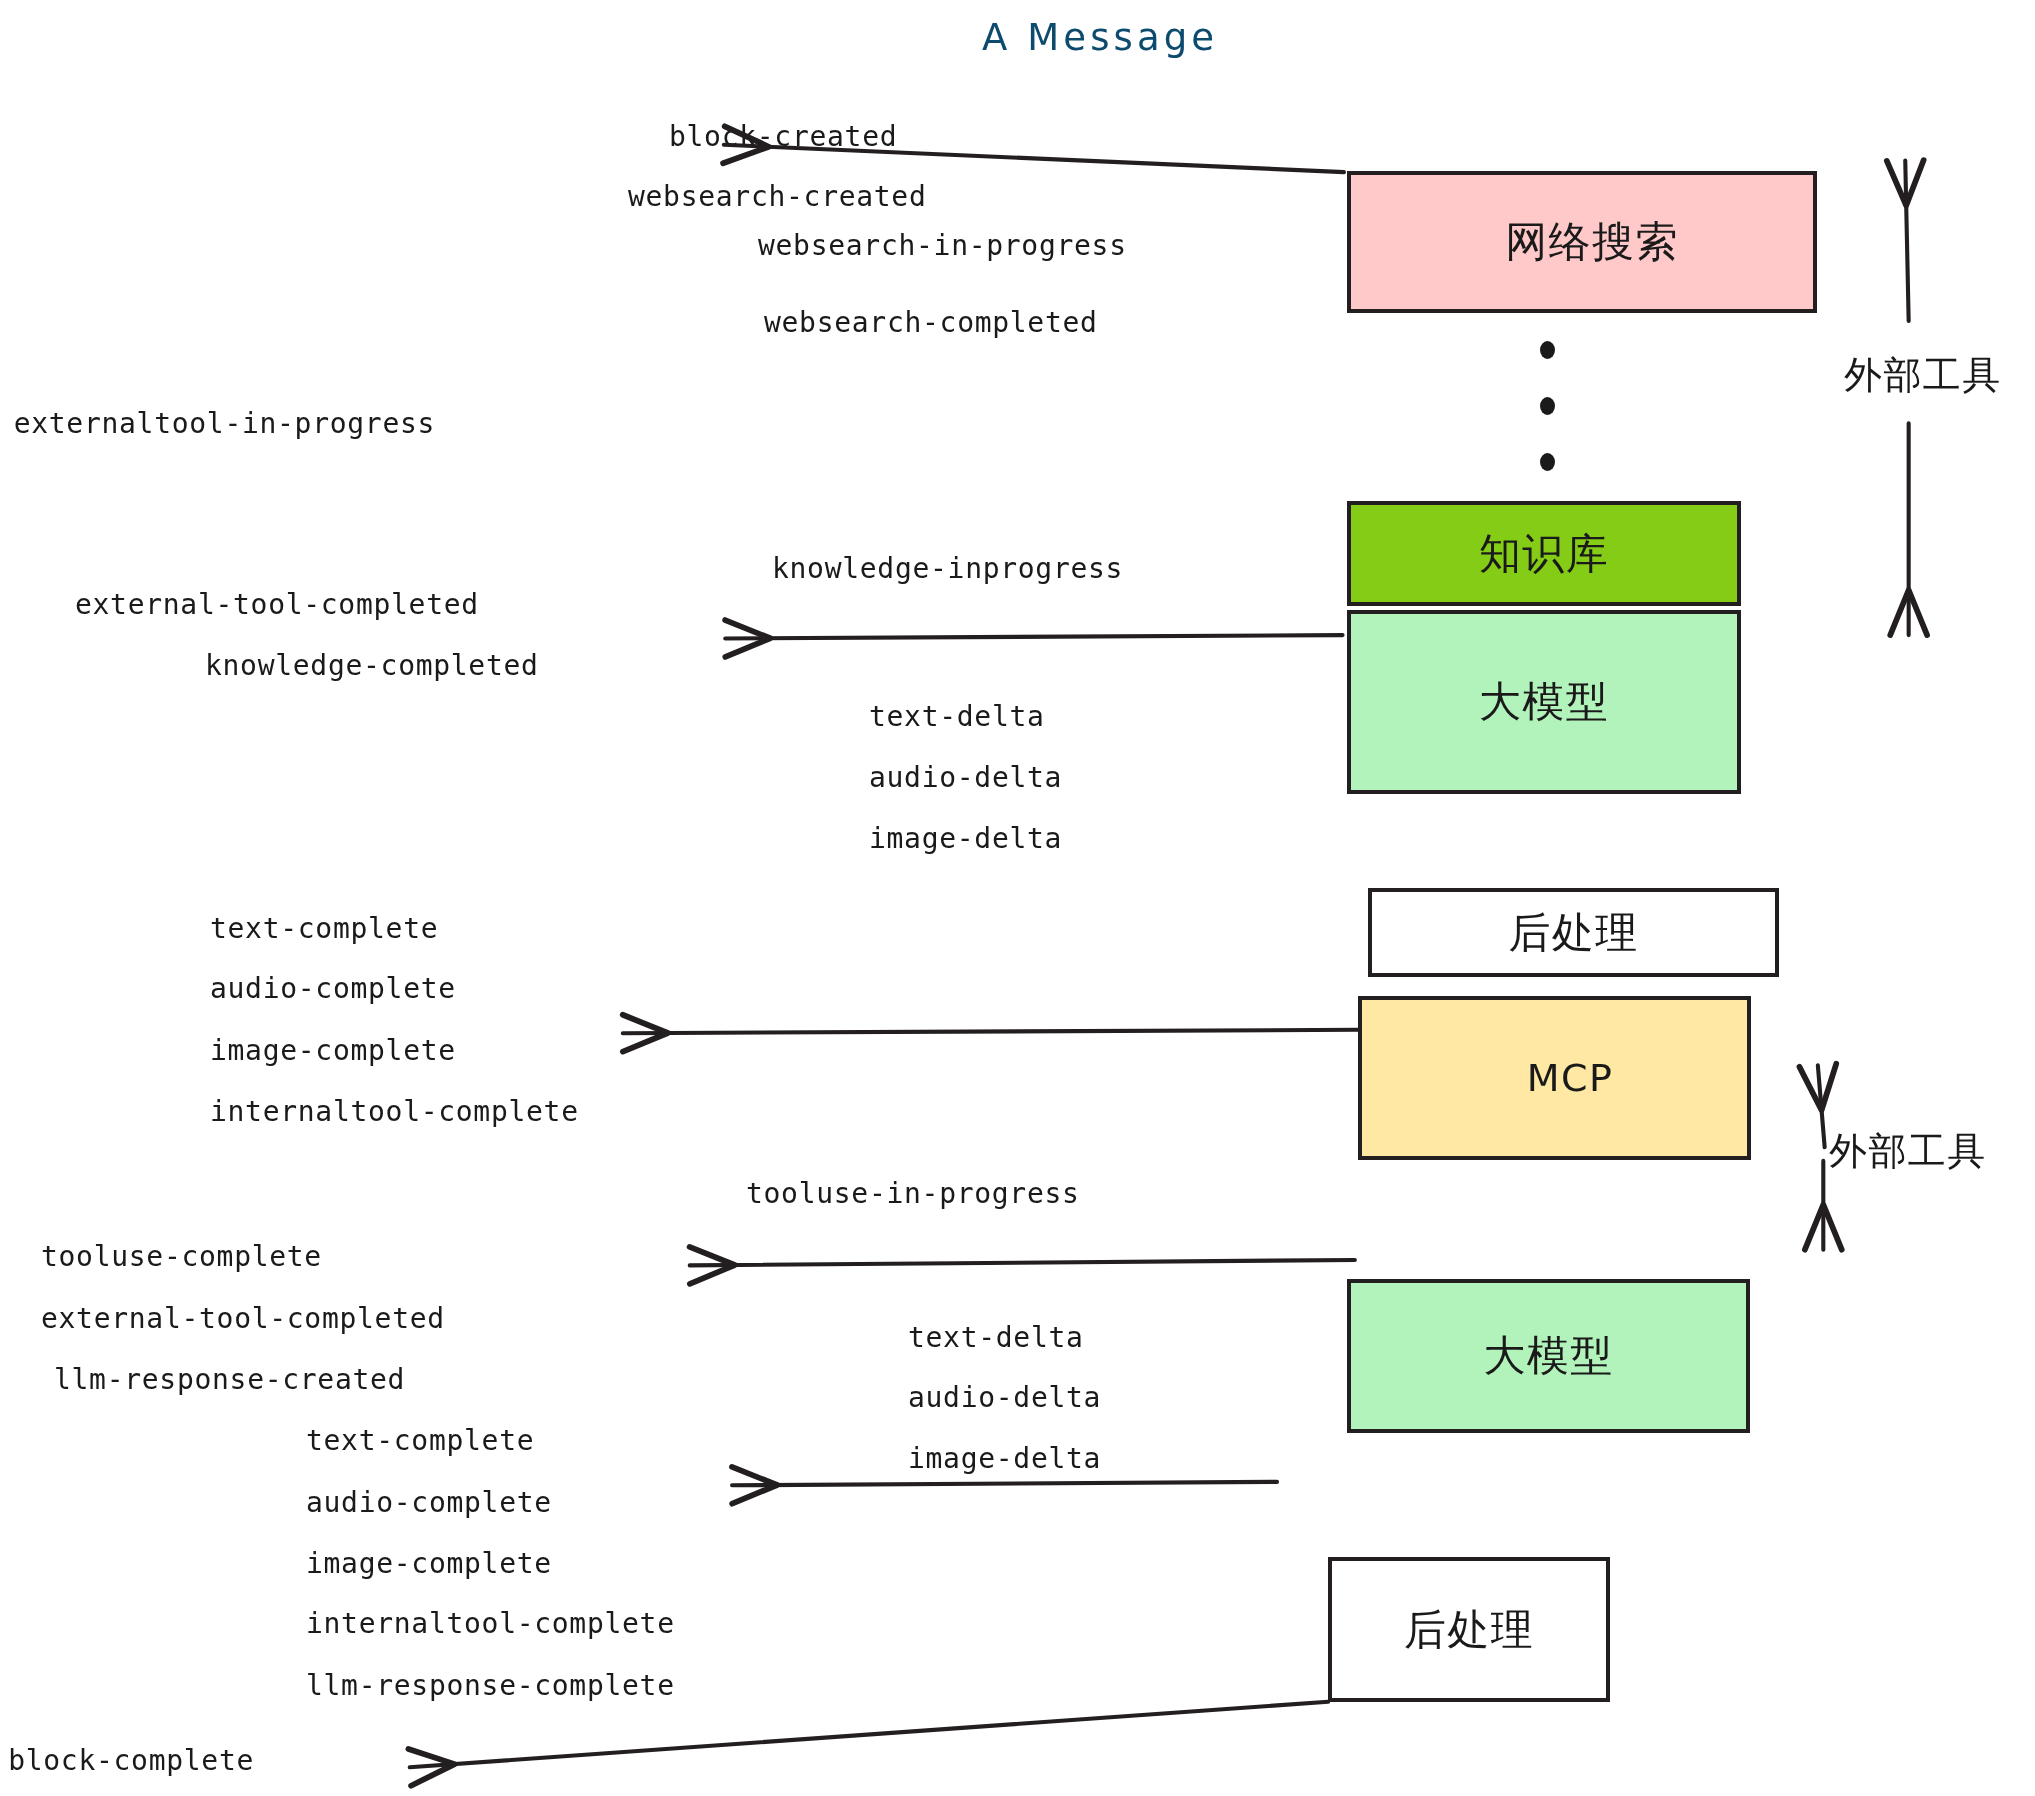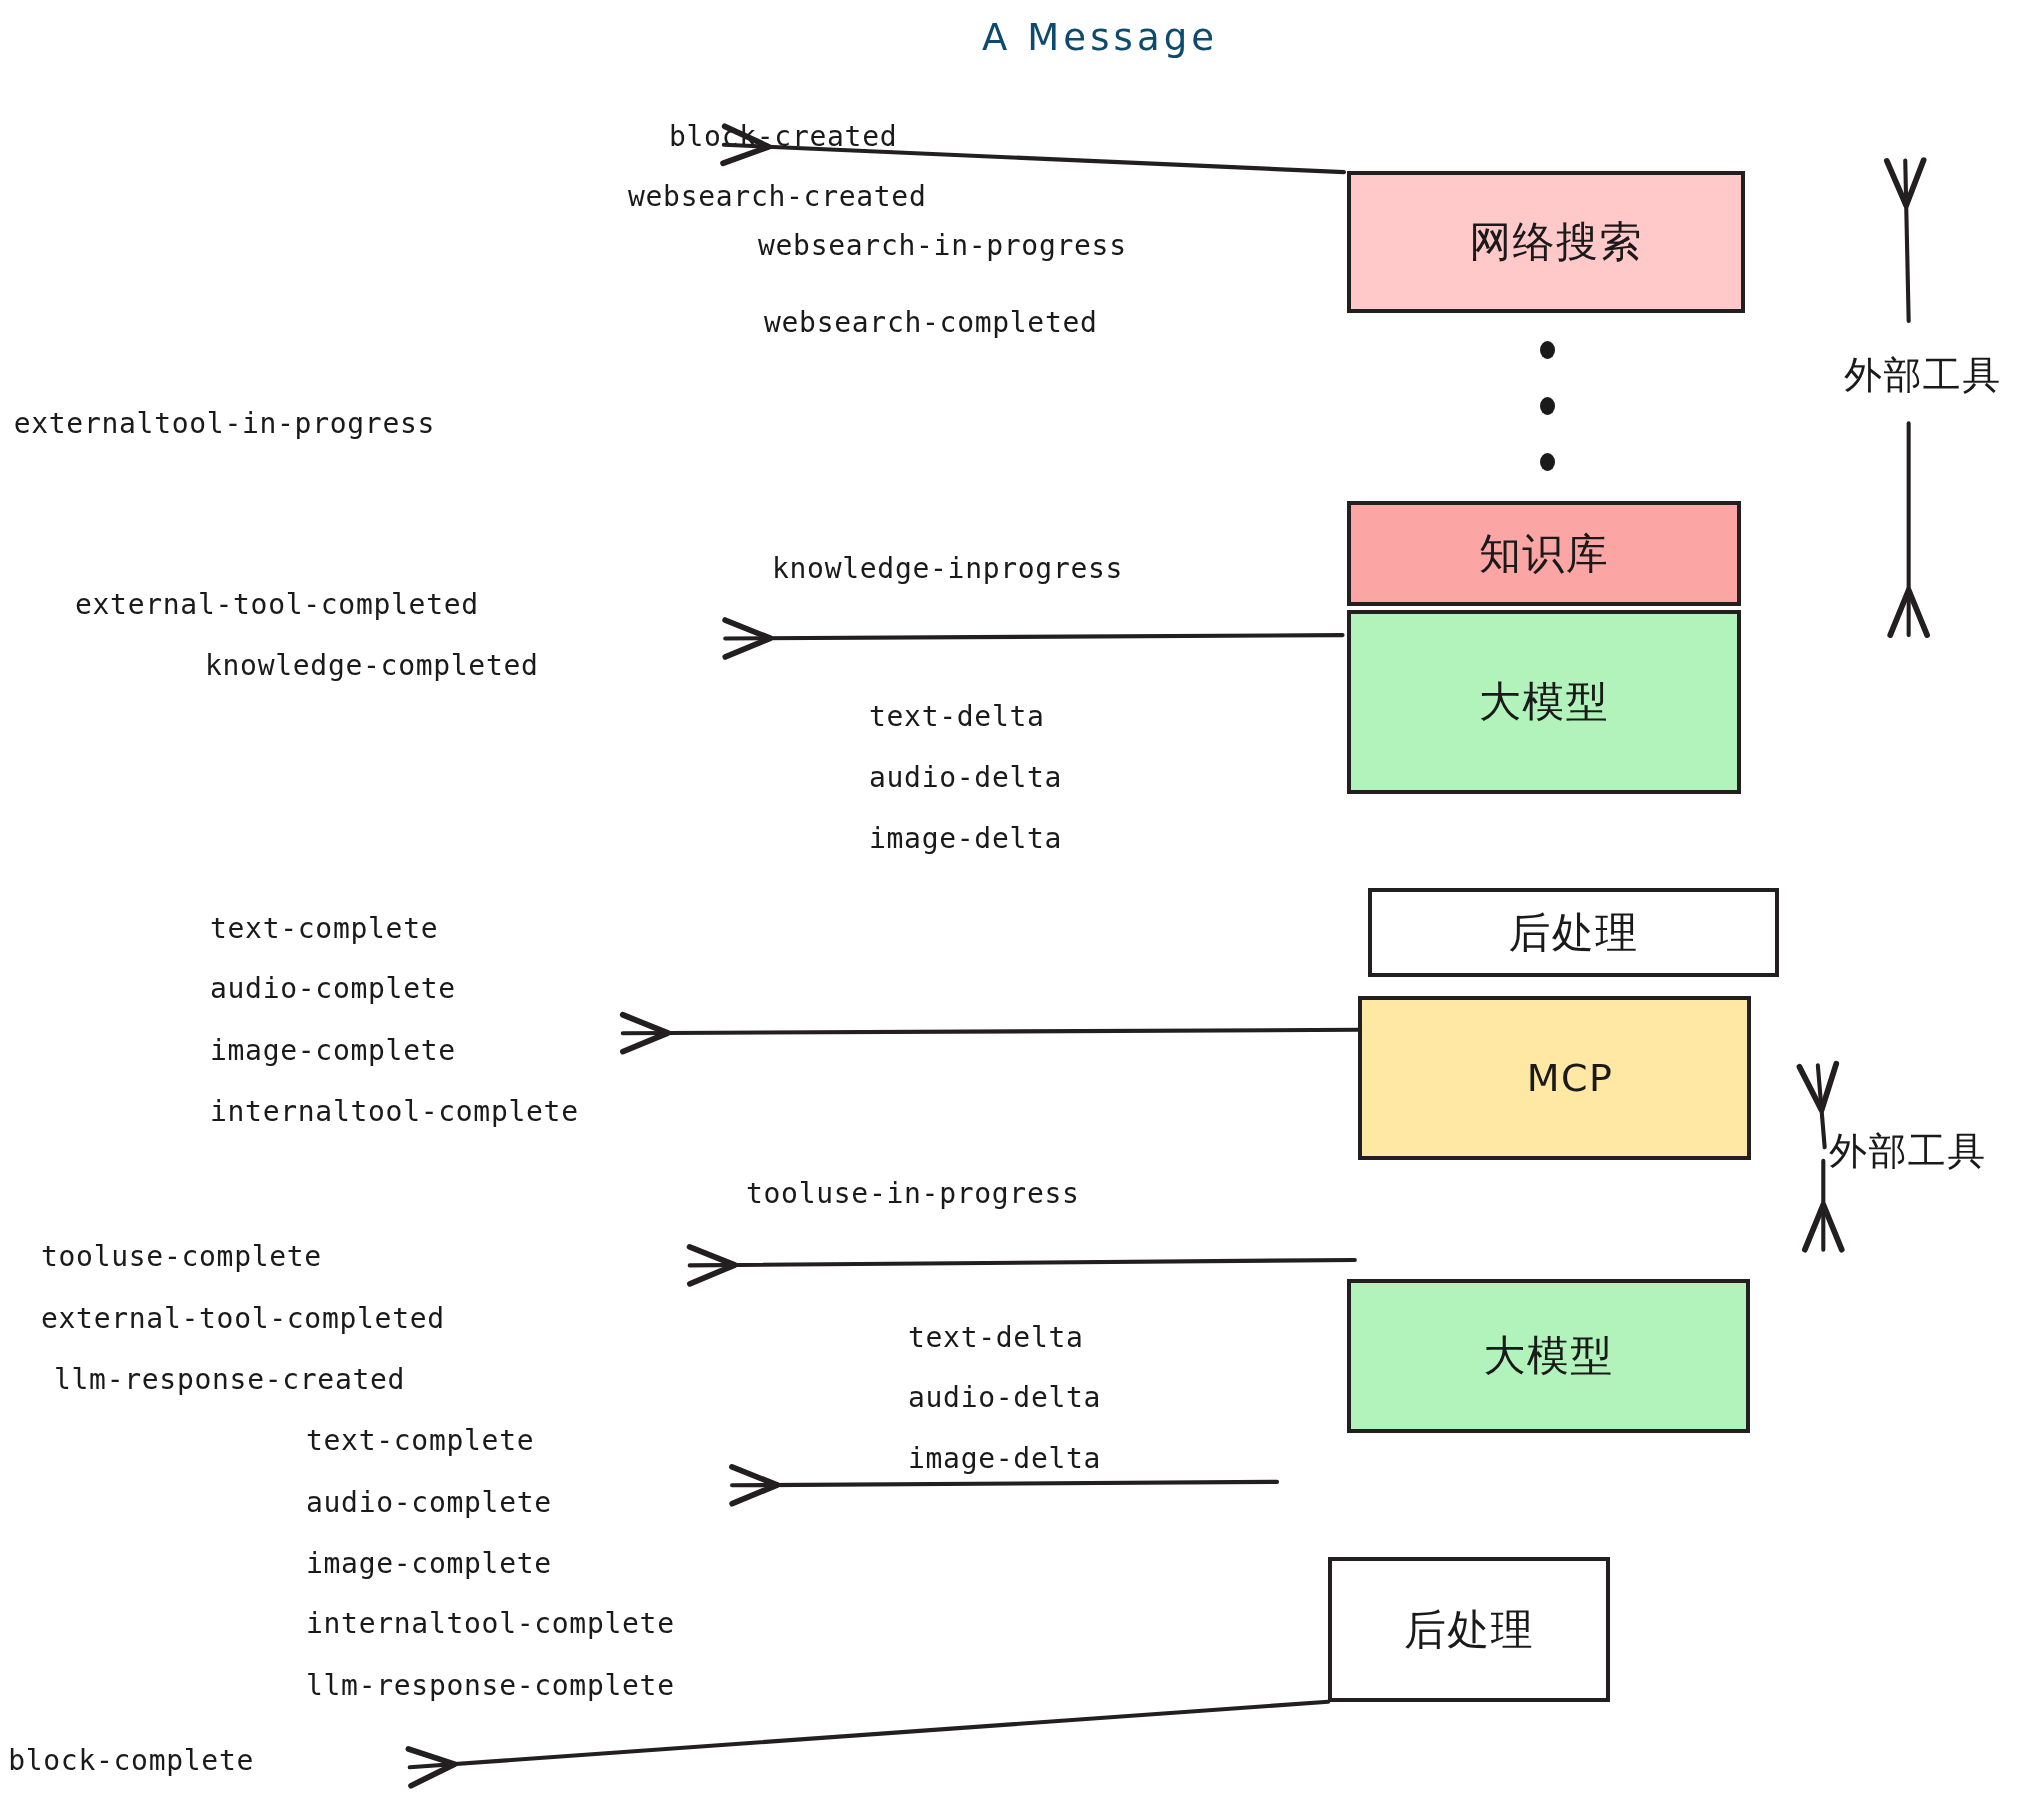--- a/index.html
+++ b/index.html
@@ -106,22 +106,22 @@
       <div class="evt" style="left: 908px; top: 1445px;">image-delta</div>
       <div class="evt" style="left: 306px; top: 1427px;">text-complete</div>
       <div class="evt" style="left: 306px; top: 1489px;">audio-complete</div>
       <div class="evt" style="left: 306px; top: 1550px;">image-complete</div>
       <div class="evt" style="left: 306px; top: 1610px;">internaltool-complete</div>
       <div class="evt" style="left: 306px; top: 1672px; text-align: center;">llm-response-complete</div>
       <div class="evt" style="left: 8.2px; top: 1747px;">block-complete</div>
     </div>
 
   <div id="boxes-layer">
-      <div class="nodebox" style="left: 1347px; top: 171px; width: 398px; height: 142px; background: rgb(255, 201, 201); padding-left: 20px;">网络搜索</div>
-      <div class="nodebox" style="left: 1347px; top: 501px; width: 394px; height: 105px; background: #fca5a5;">知识库</div>
+      <div class="nodebox" style="left: 1347px; top: 171px; width: 470px; height: 142px; background: rgb(255, 201, 201); padding-left: 20px;">网络搜索</div>
+      <div class="nodebox" style="left: 1347px; top: 501px; width: 394px; height: 105px; background: #84cc16;">知识库</div>
       <div class="nodebox" style="left: 1347px; top: 610px; width: 394px; height: 184px; background: rgb(178, 242, 187);">大模型</div>
       <div class="nodebox" style="left: 1368px; top: 888px; width: 411px; height: 89px; background: rgb(255, 255, 255);">后处理</div>
       <div class="nodebox small-label" style="left: 1358px; top: 996px; width: 393px; height: 164px; background: rgb(255, 232, 163); padding-left: 31px;">MCP</div>
       <div class="nodebox" style="left: 1347px; top: 1279px; width: 403px; height: 154px; background: rgb(178, 242, 187);">大模型</div>
       <div class="nodebox" style="left: 1328px; top: 1557px; width: 282px; height: 145px; background: rgb(255, 255, 255);">后处理</div>
     </div>
 
   <div class="dots" style="left:1538px; top:341px; width:18px; height:130px;">
     <span class="dot"></span>
     <span class="dot"></span>

